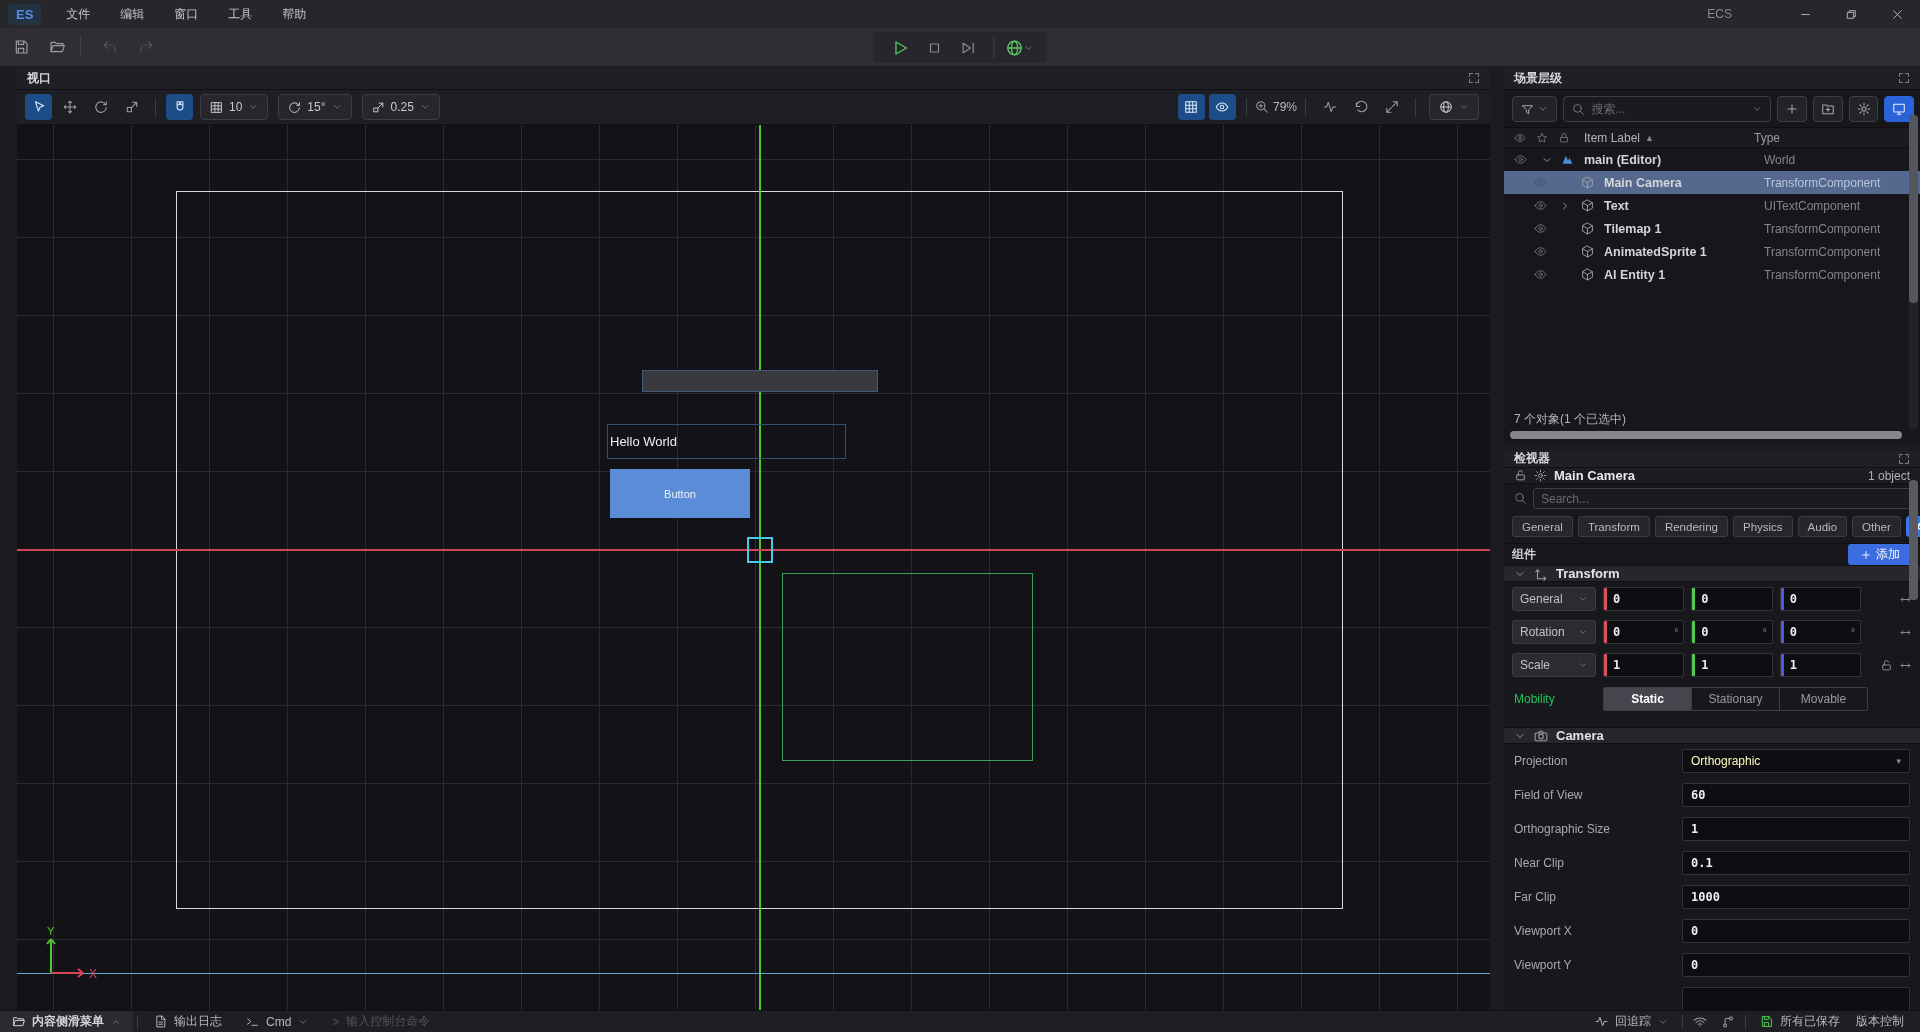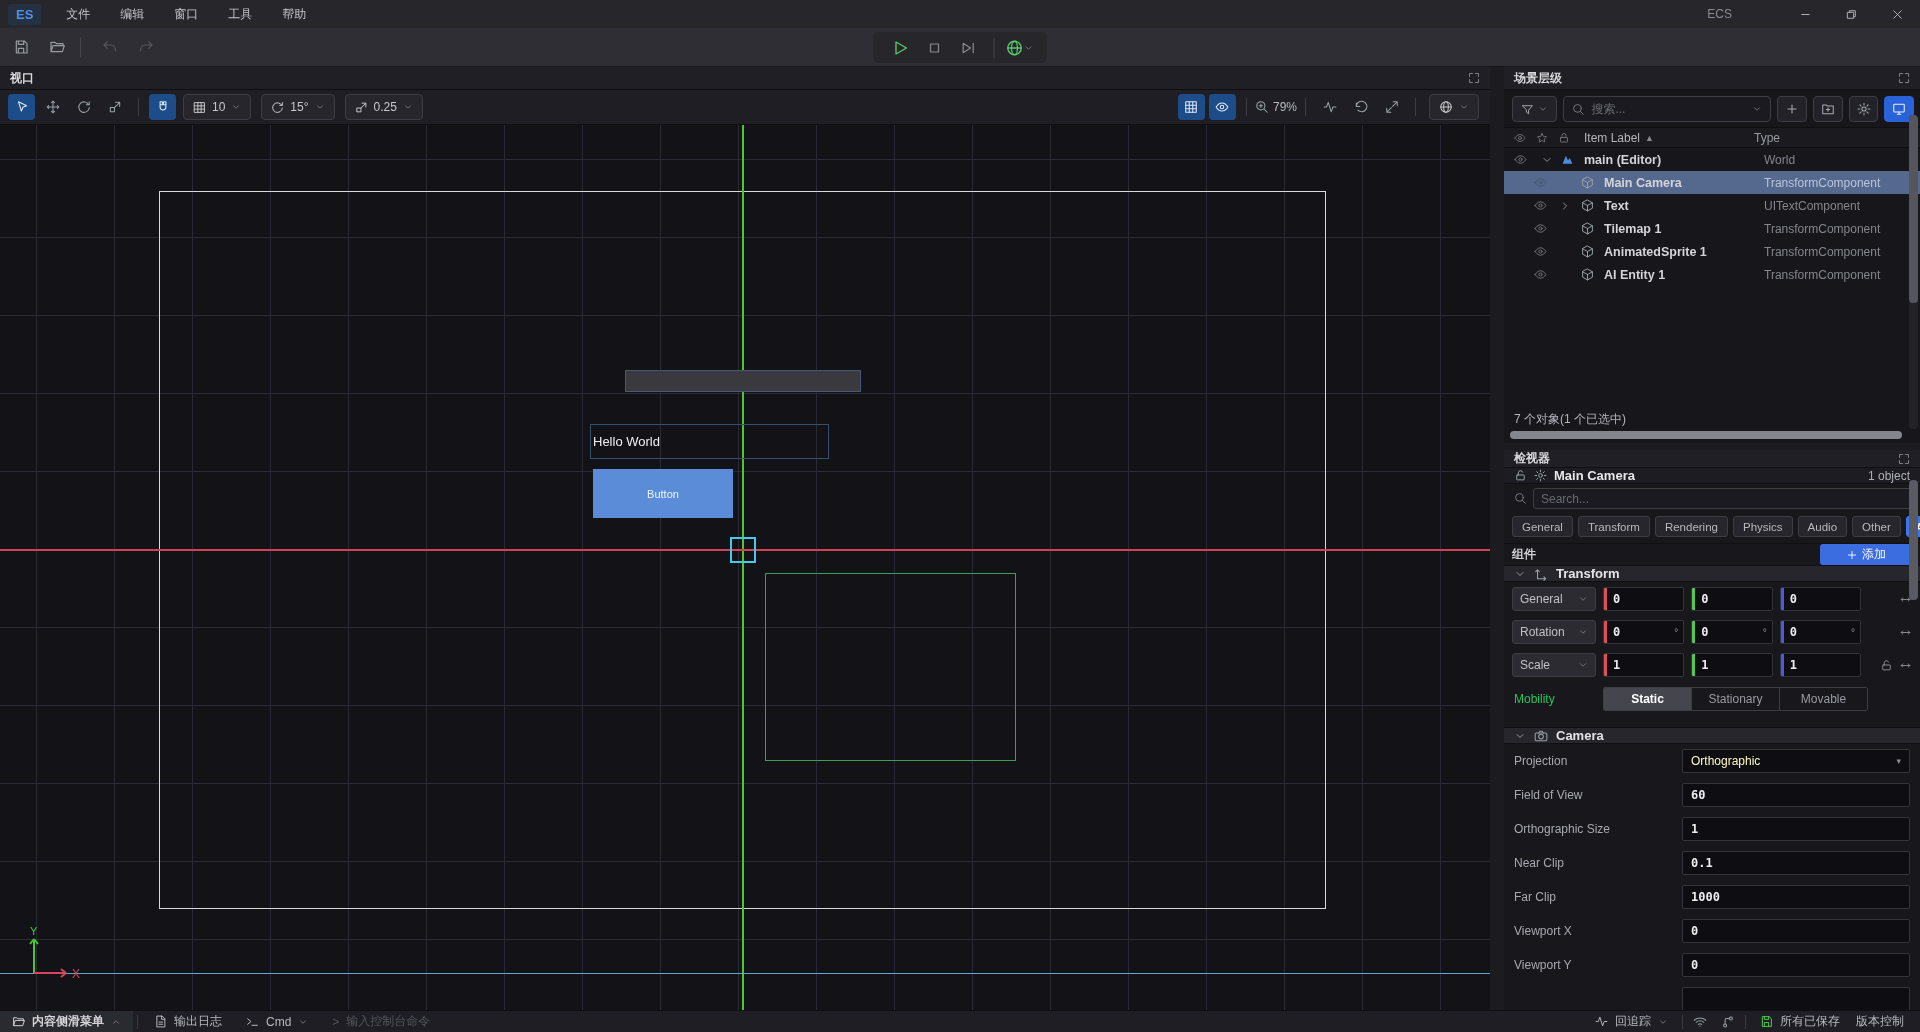--- a/index.html
+++ b/index.html
@@ -29,21 +29,21 @@
              color:#9a9aa2; margin-left:6px; border-radius:3px; }
   .tb-icon.dim { color:#55555c; }
   .tb-sep { width:1px; height:20px; background:#44444b; margin:0 8px; }
   .play-group { position:absolute; left:50%; transform:translateX(-50%); top:4px;
       background:#26262b; border-radius:4px; height:31px; display:flex; align-items:center; padding:0 10px; }
   .play-group .pbtn { width:34px; height:26px; display:flex; align-items:center; justify-content:center; border-radius:3px; }
   .chev { color:#8a8a90; }
 
   
   .main { display:flex; height:943px; }
-  .vp-panel { flex:1; display:flex; flex-direction:column; background:#17171c; }
+  .vp-panel { flex:1; display:flex; flex-direction:column; background:#17171c;margin-left:17px; }
   .gap-v { width:14px; background:#1b1b20; }
   .right-col { width:416px; display:flex; flex-direction:column; }
 
   .panel-header { height:23px; background:#1f1f25; border-bottom:1px solid #101014;
       display:flex; align-items:center; padding:0 10px; }
   .panel-title { font-weight:bold; color:#d8d8dc; font-size:12px; }
   .panel-expand { margin-left:auto; color:#8a8a90; }
 
   
   .vtoolbar { height:35px; background:#1e1e24; border-bottom:1px solid #101014;
@@ -131,21 +131,21 @@
   .insp-search input { flex:1; background:transparent; border:none; outline:none; color:#c8c8cc; font-family:inherit; font-size:12px; }
   .insp-search input::placeholder { color:#6a6a72; }
   .insp-tabs { display:flex; gap:5px; padding:3px 8px 6px 8px; border-bottom:1px solid #101014; }
   .tab { height:21px; padding:0 9px; border:1px solid #3d3d45; background:#26262c; border-radius:3px;
       display:flex; align-items:center; color:#b8b8c0; font-size:11.5px; }
   .tab.active { background:#3b76f0; border-color:#3b76f0; color:#fff; font-weight:bold; }
 
   .comp-row { height:30px; display:flex; align-items:center; padding:0 8px; }
   .comp-label { font-weight:bold; color:#d0d0d4; }
   .btn-addcomp { margin-left:auto; height:21px; background:#3b6ce0; color:#fff; border-radius:3px;
-      display:flex; align-items:center; gap:4px; padding:0 26px; font-size:12px; }
+      display:flex; align-items:center; gap:4px; padding:0 12px; font-size:12px; }
 
   .section-hd { height:27px; background:#26262c; display:flex; align-items:center; gap:8px; padding:0 10px;
       border-top:1px solid #101014; border-bottom:1px solid #101014; color:#9aa0a8; }
   .section-hd .stitle { font-weight:bold; color:#e4e4e8; font-size:13px; }
 
   .tr-row { display:flex; align-items:center; gap:7px; padding:5px 8px 4px 8px; }
   .tr-pill { width:84px; height:24px; border:1px solid #3d3d45; background:#2b2b31; border-radius:3px;
       display:flex; align-items:center; padding:0 7px; color:#c0c0c6; }
   .tr-pill .chev { margin-left:auto; }
   .num-input { flex:1; height:24px; background:#0e0e12; border:1px solid #33333b; border-radius:2px;

